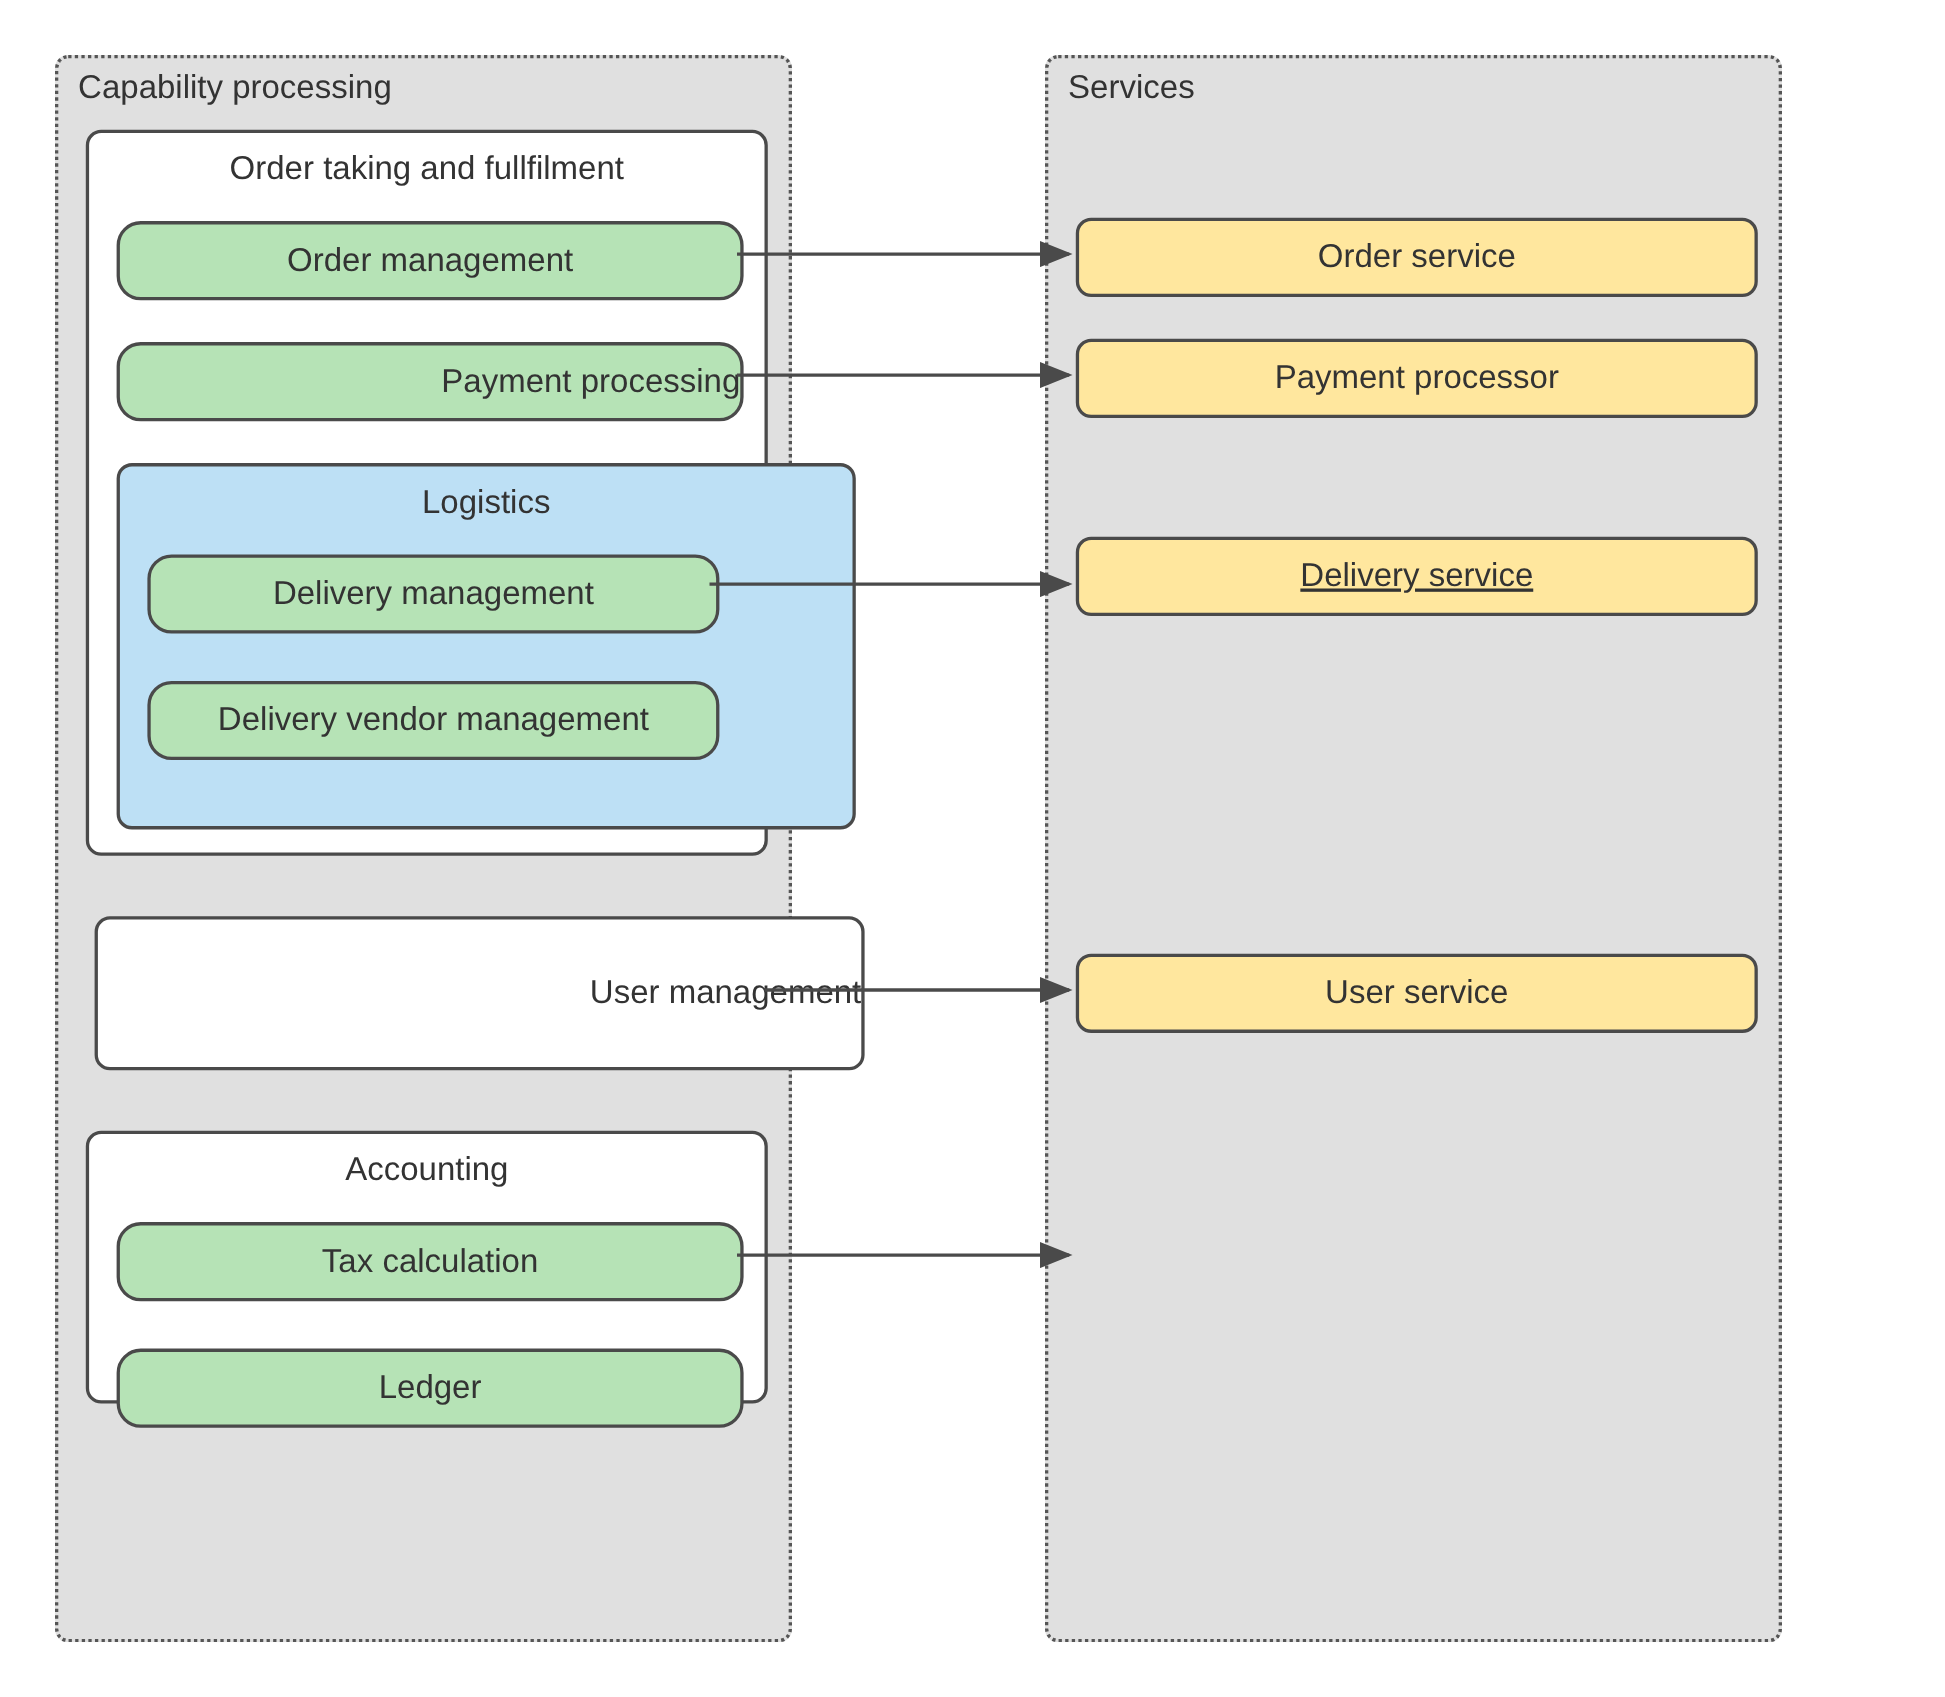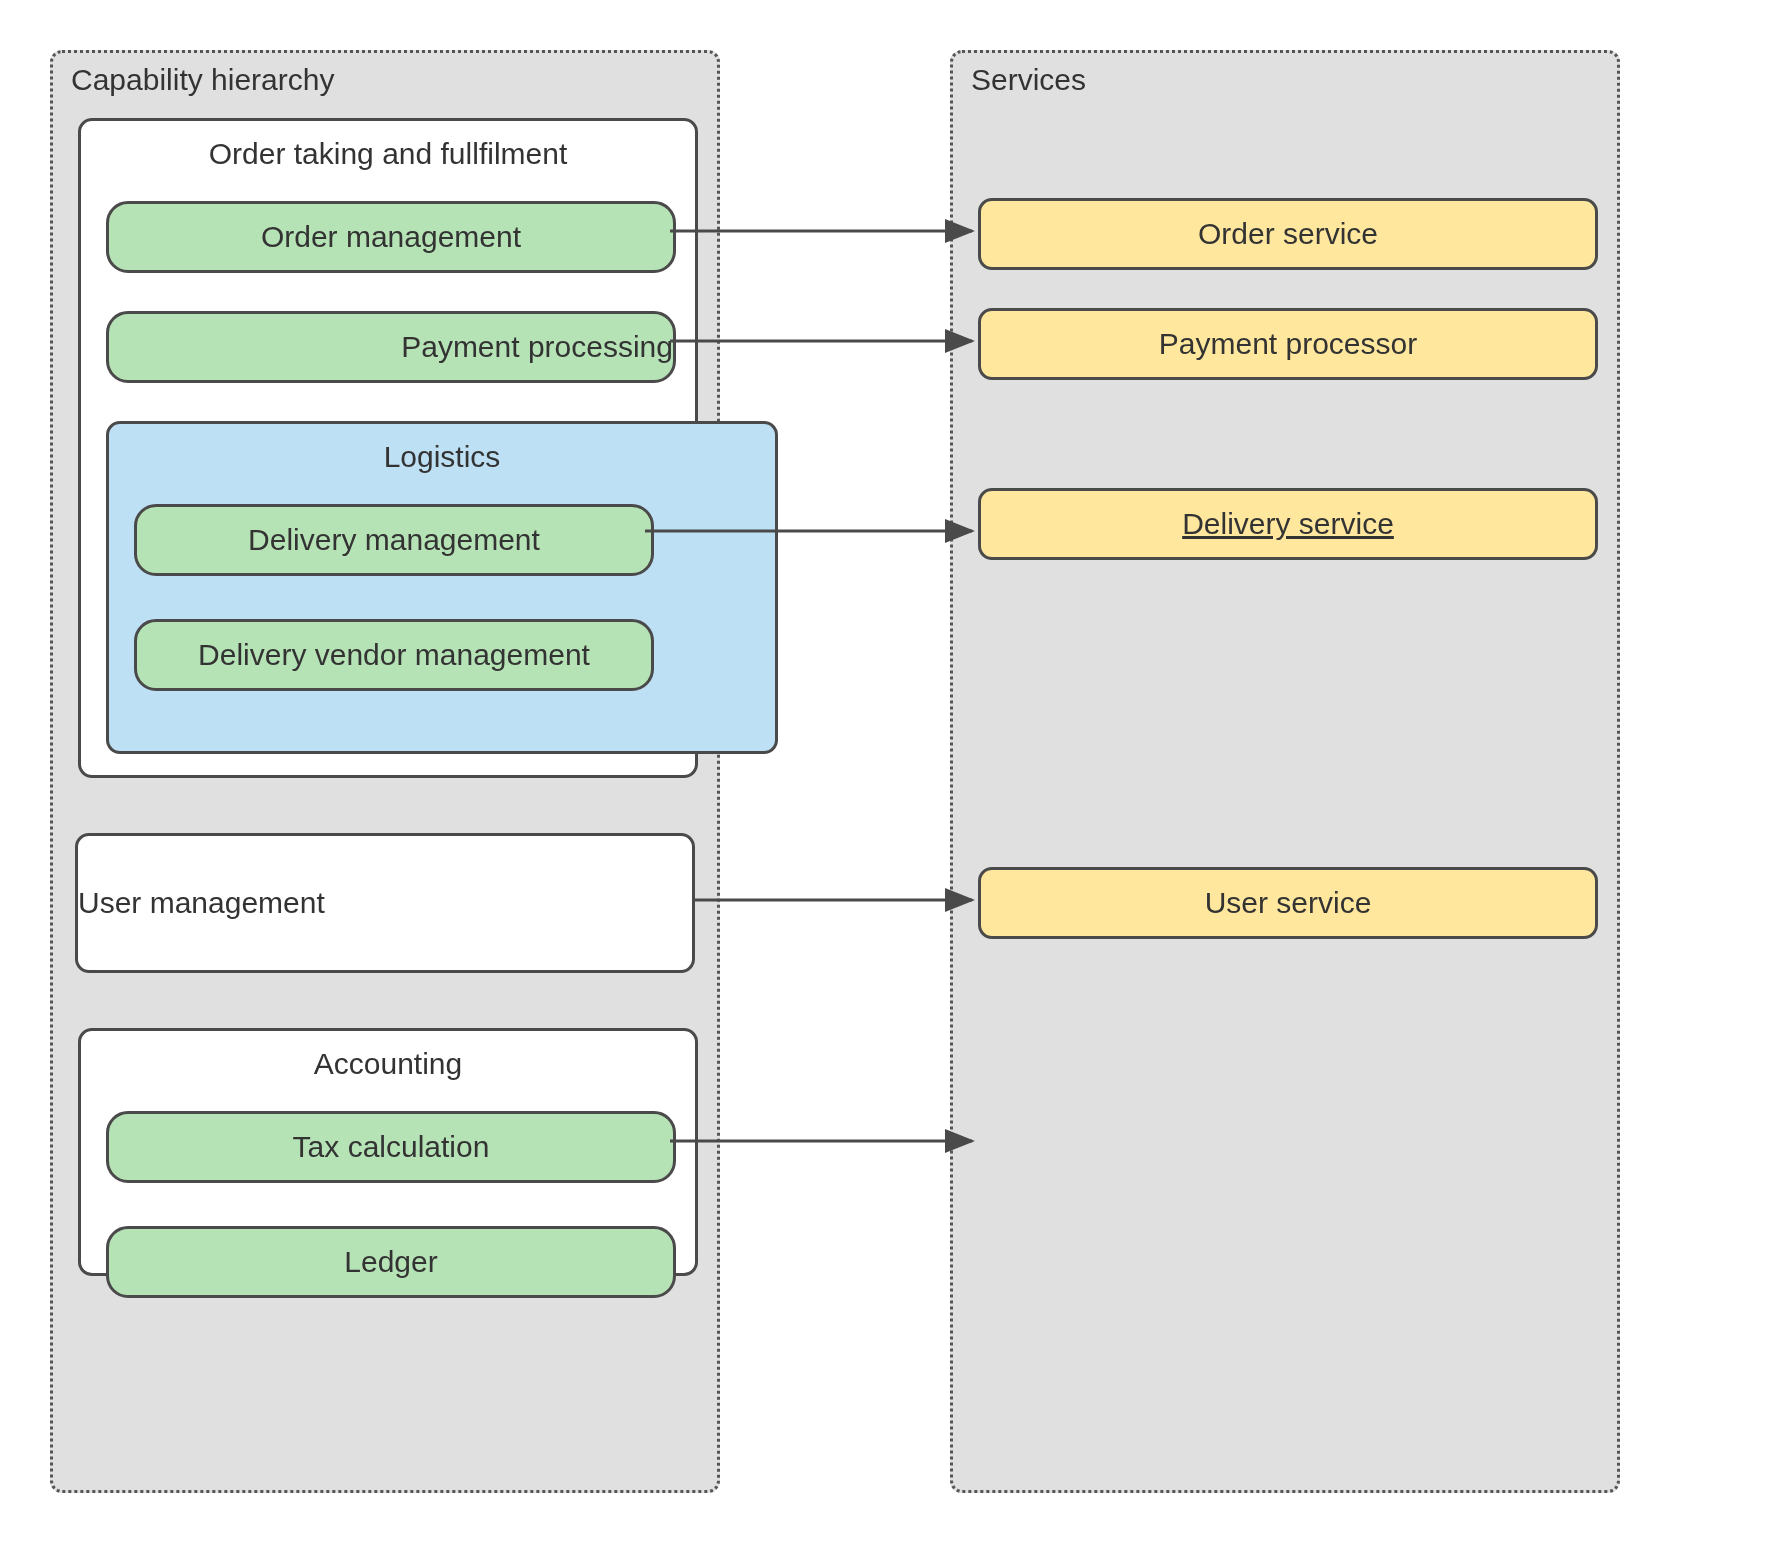--- a/index.html
+++ b/index.html
@@ -98,21 +98,21 @@
       height: 1443px;
       pointer-events: none;
     }
   </style>
 </head>
 <body>
 
 <div class="diagram">
 
   <div class="panel capabilities-panel">
-    <div class="panel-title">Capability hierarchy</div>
+    <div class="panel-title">Capability processing</div>
 
     <div class="white-box" style="left:25px; top:65px; width:620px; height:660px;">
       <div class="box-title">Order taking and fullfilment</div>
 
       <div class="green-box" style="left:25px; top:80px; width:570px;">
         <span>Order management</span>
       </div>
 
       <div class="green-box" style="left:25px; top:190px; width:570px;justify-content:flex-end;">
         <span>Payment processing</span>
@@ -124,21 +124,21 @@
         <div class="green-box" style="left:25px; top:80px; width:520px;">
           <span>Delivery management</span>
         </div>
 
         <div class="green-box" style="left:25px; top:195px; width:520px;">
           <span>Delivery vendor management</span>
         </div>
       </div>
     </div>
 
-    <div class="white-box" style="left:22px; top:780px; width:620px; height:140px; display:flex; align-items:center; justify-content:flex-start;">
+    <div class="white-box" style="left:33px; top:780px; width:700px; height:140px; display:flex; align-items:center; justify-content:flex-end;">
       <span style="font-size:30px; color:#333;">User management</span>
     </div>
 
     <div class="white-box" style="left:25px; top:975px; width:620px; height:248px;">
       <div class="box-title">Accounting</div>
 
       <div class="green-box" style="left:25px; top:80px; width:570px;">
         <span>Tax calculation</span>
       </div>
 

